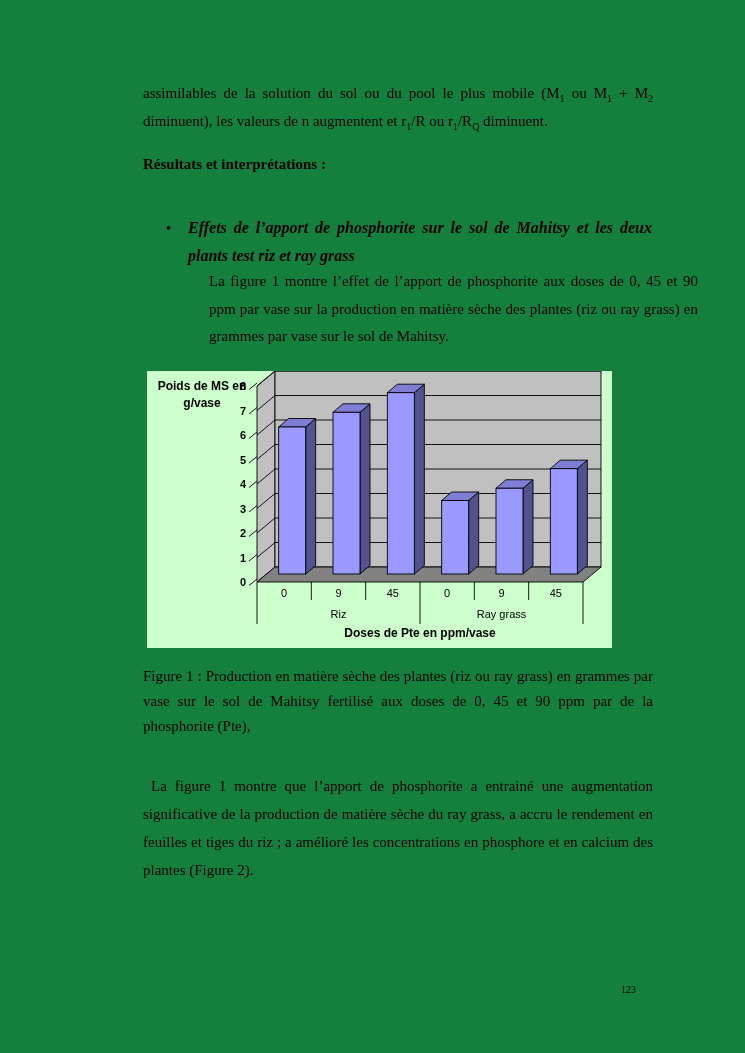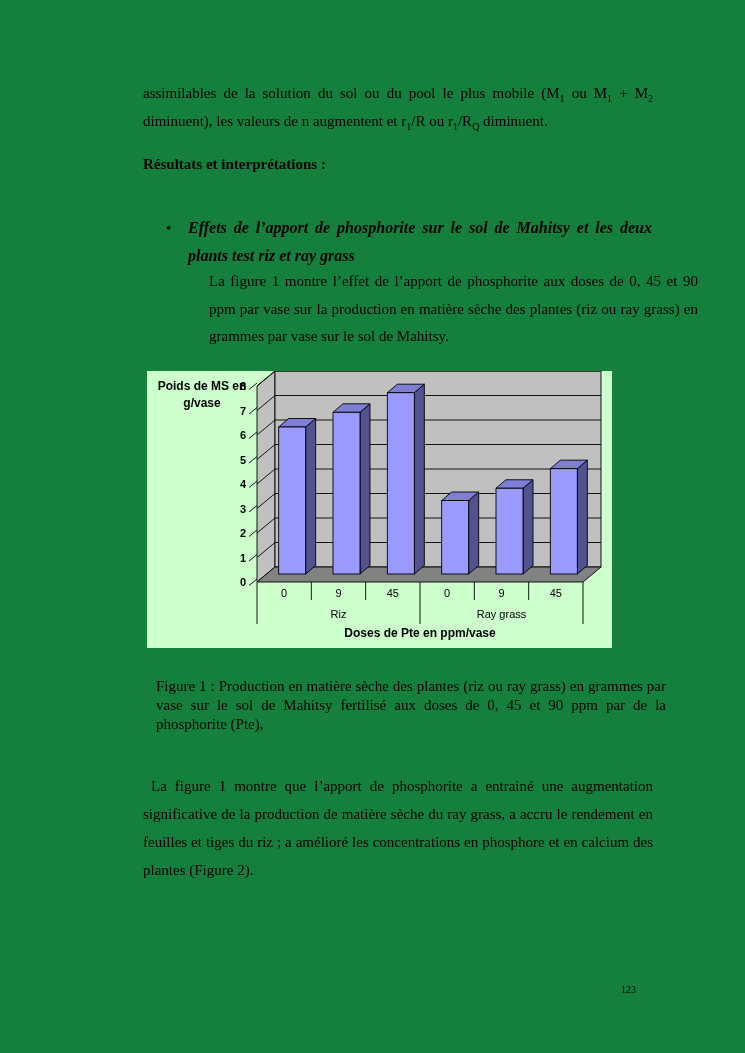--- a/index.html
+++ b/index.html
@@ -39,23 +39,23 @@
   .bullet-text{
     font-size:16px;
     font-weight:bold;
     font-style:italic;
     line-height:28px;
     text-align:justify;
   }
   .caption{
     position:absolute;
     font-size:15px;
-    line-height:19px;
+    line-height:25px;
     text-align:justify;
-    margin:13px;
+    margin:0;
   }
   .chart-box{
     position:absolute;
     left:147px;top:371px;
     width:465px;height:277px;
   }
   .chart-box svg{display:block;}
   .page-number{
     position:absolute;
     font-size:10px;

